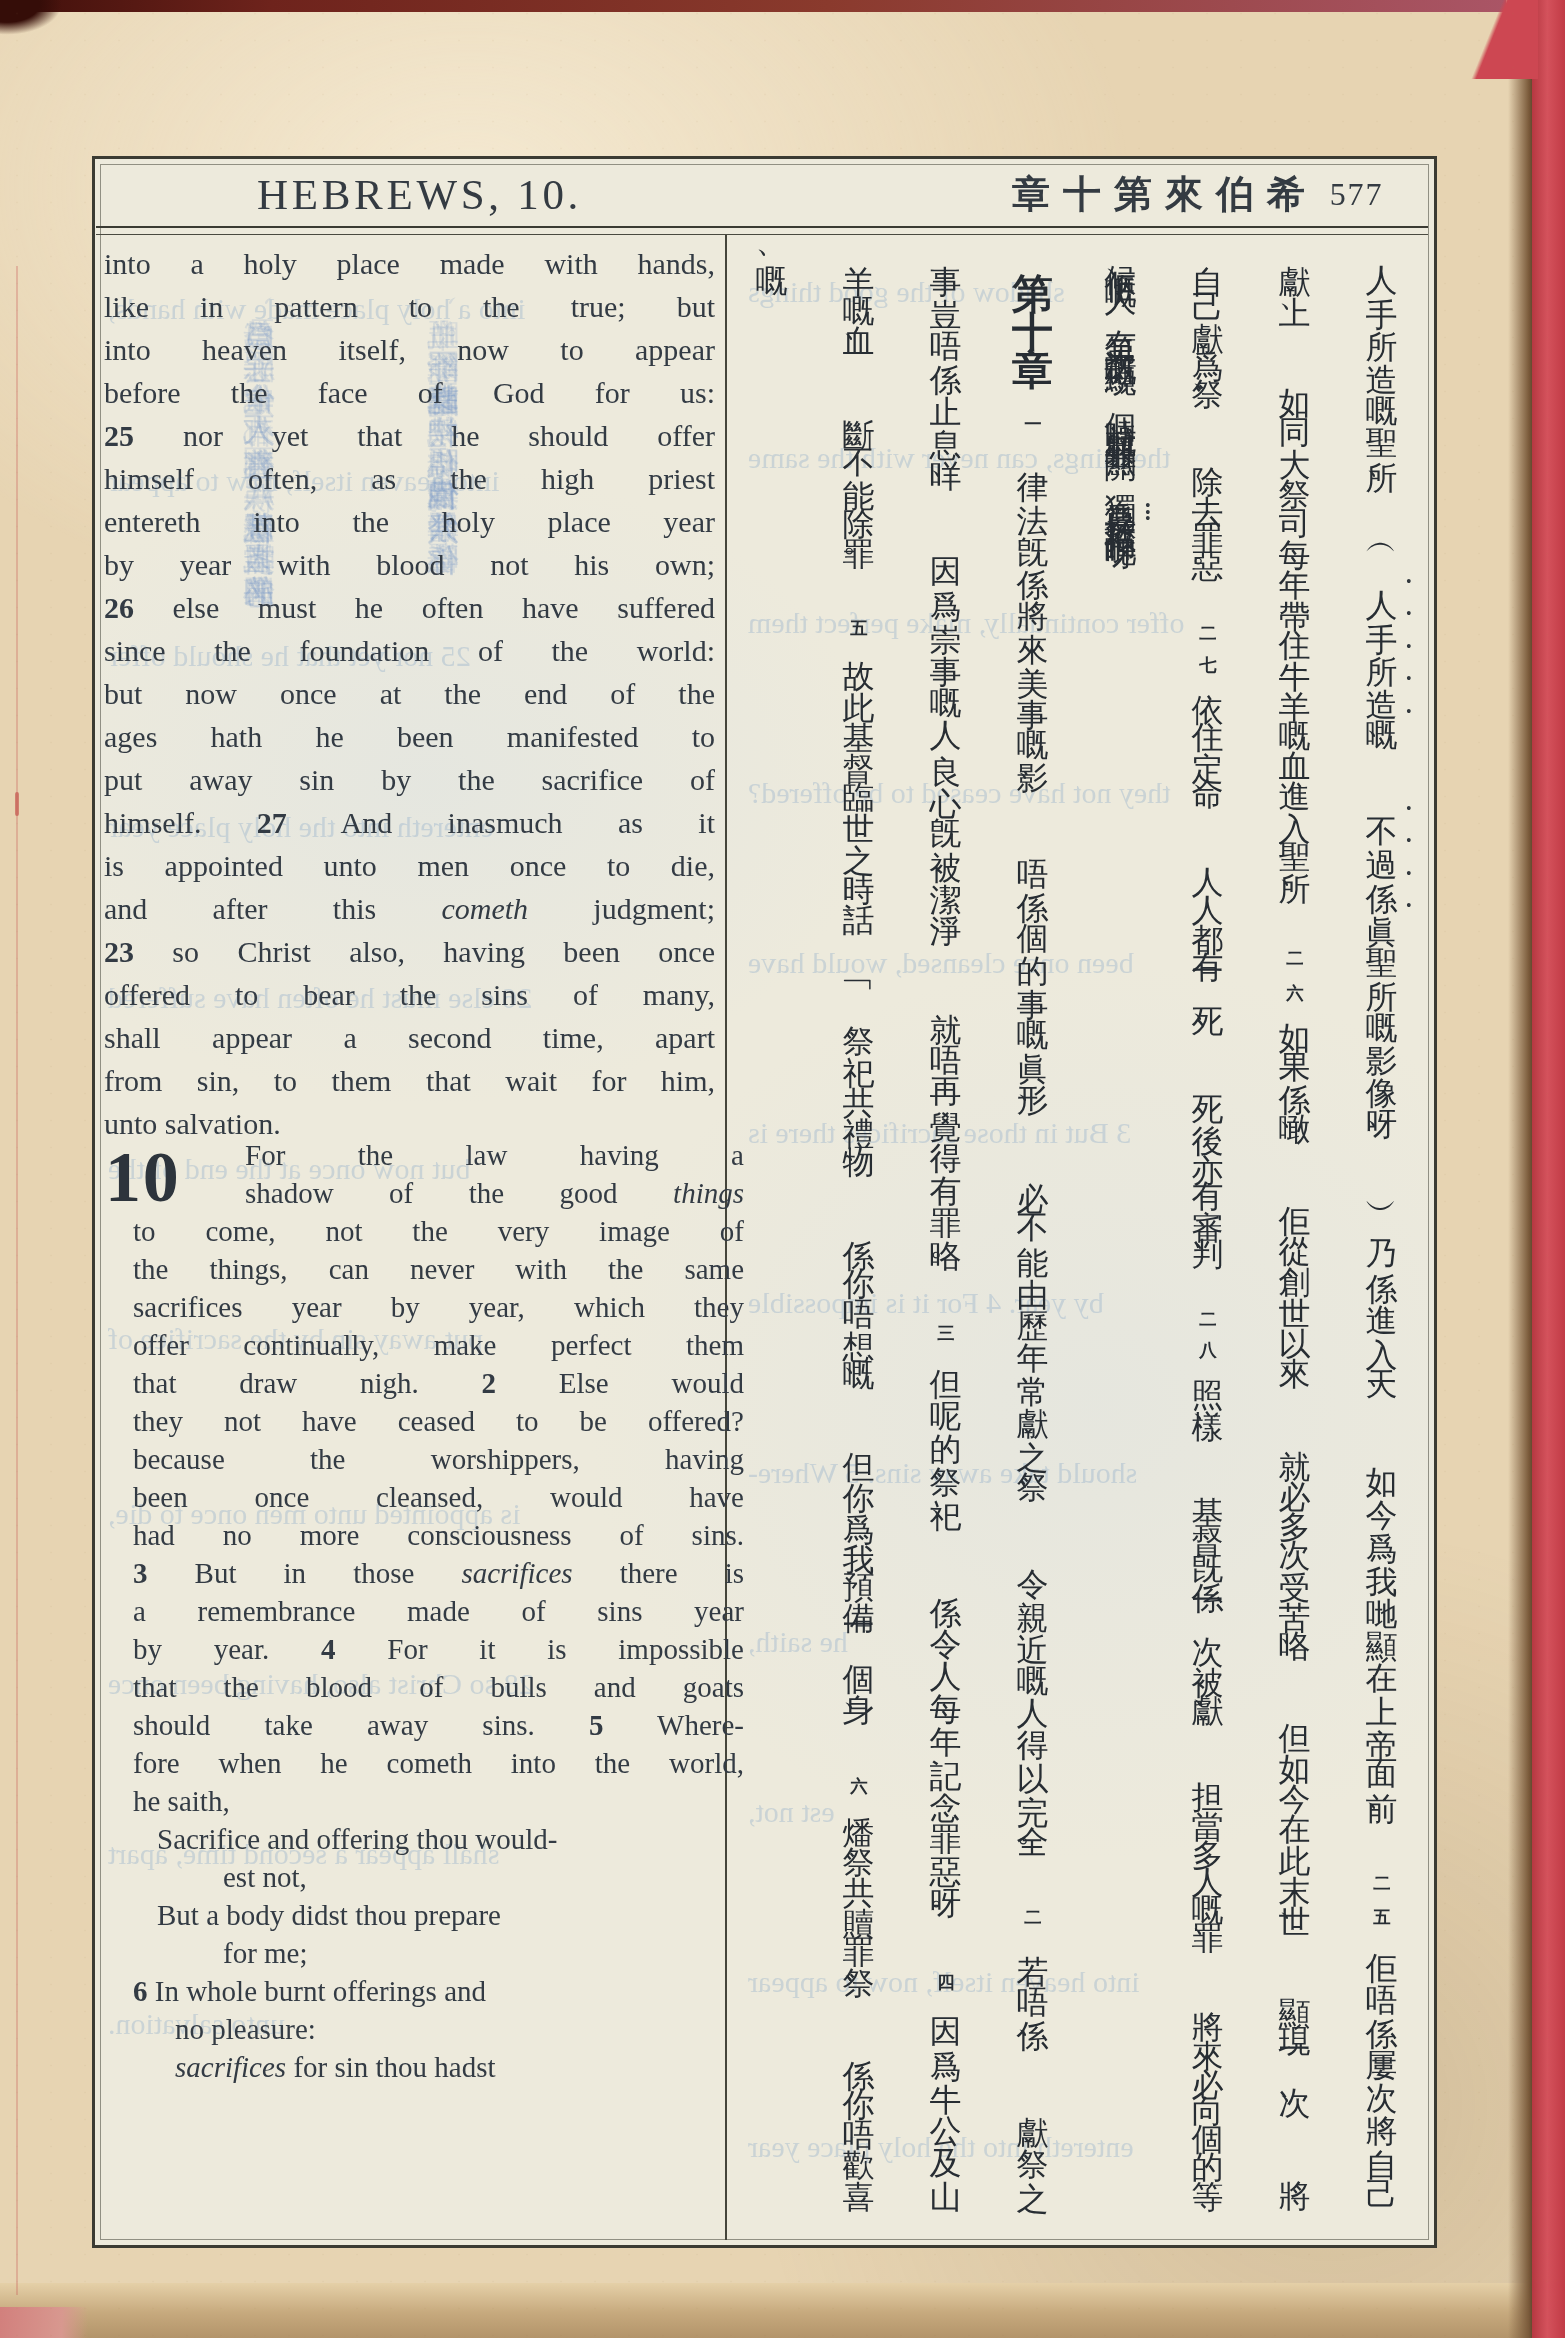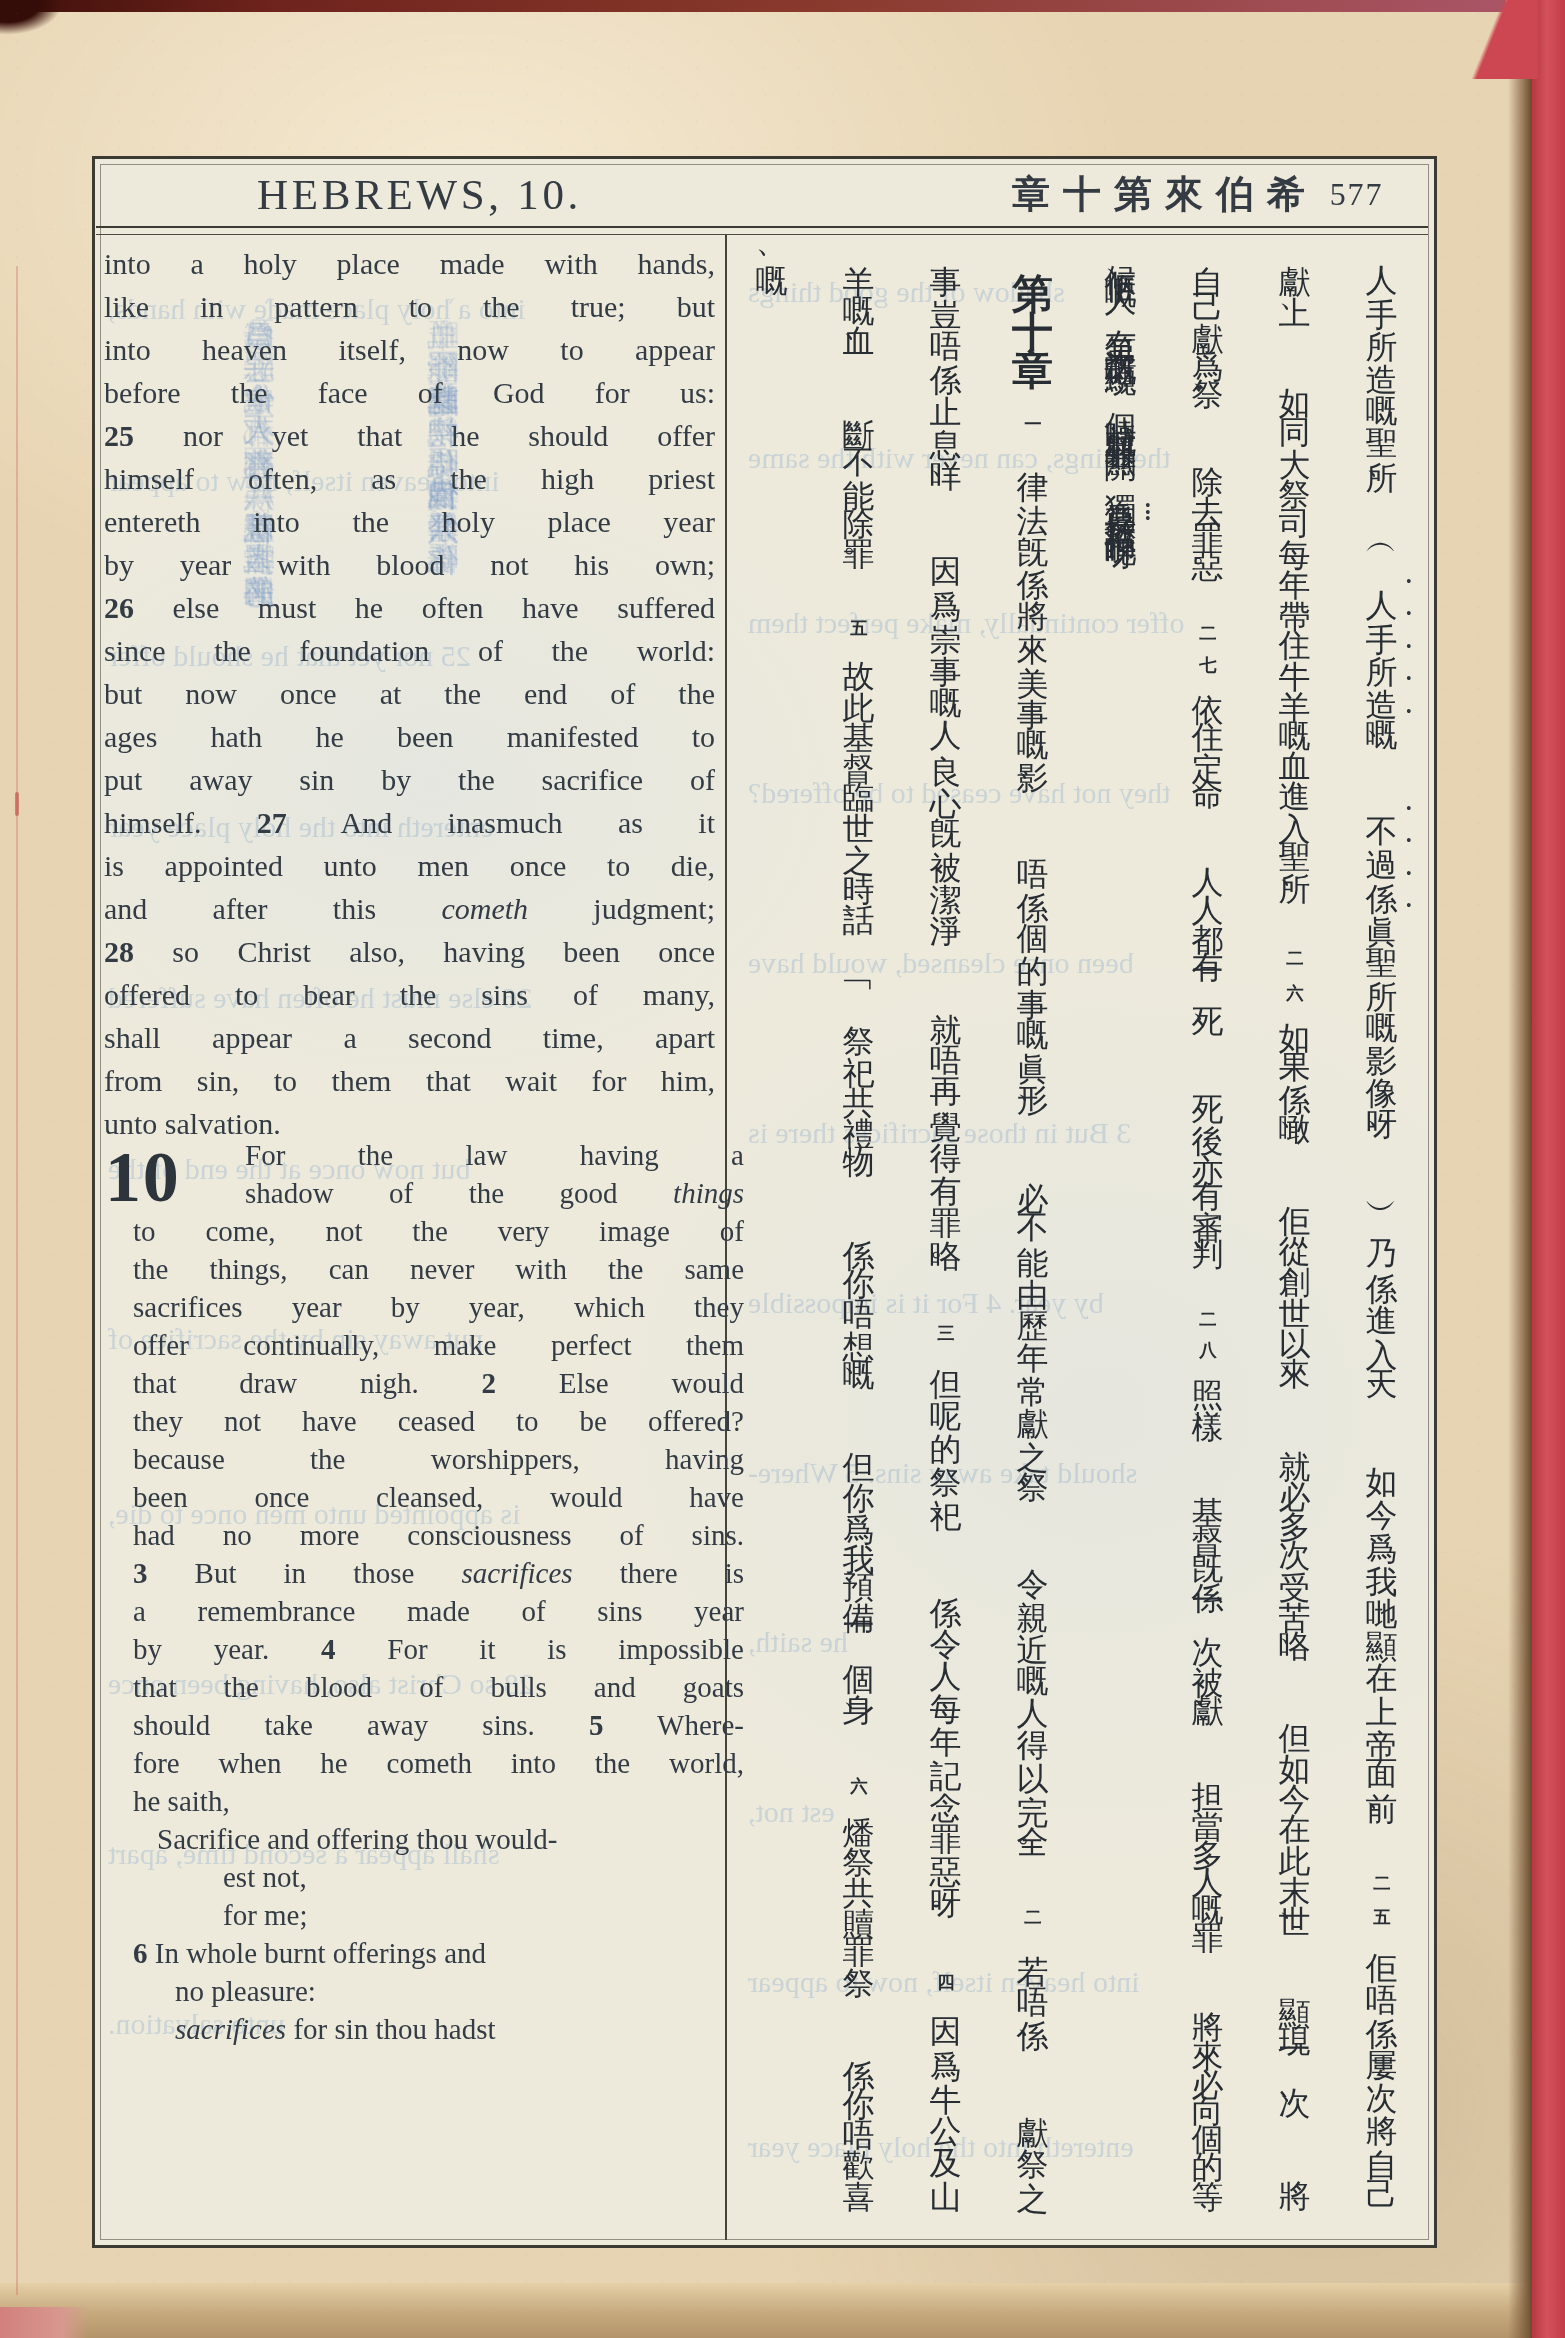--- a/index.html
+++ b/index.html
@@ -131,21 +131,21 @@
     <div class="el j">entereth into the holy place year</div>
     <div class="el j">by year with blood not his own;</div>
     <div class="el j"><b>26</b> else must he often have suffered</div>
     <div class="el j">since the foundation of the world:</div>
     <div class="el j">but now once at the end of the</div>
     <div class="el j">ages hath he been manifested to</div>
     <div class="el j">put away sin by the sacrifice of</div>
     <div class="el j">himself. <b>27</b> And inasmuch as it</div>
     <div class="el j">is appointed unto men once to die,</div>
     <div class="el j">and after this <i>cometh</i> judgment;</div>
-    <div class="el j"><b>28</b> so Christ also, having been once</div>
+    <div class="el j"><b>23</b> so Christ also, having been once</div>
     <div class="el j">offered to bear the sins of many,</div>
     <div class="el j">shall appear a second time, apart</div>
     <div class="el j">from sin, to them that wait for him,</div>
     <div class="el l">unto salvation.</div>
   </div>
 <div class="dropcap">10</div>
 <div id="eng-b2" class="eblock">
     <div class="el j dj">For the law having a</div>
     <div class="el j dj">shadow of the good <i>things</i></div>
     <div class="el j">to come, not the very image of</div>
@@ -159,20 +159,21 @@
     <div class="el j">had no more consciousness of sins.</div>
     <div class="el j"><b>3</b> But in those <i>sacrifices</i> there is</div>
     <div class="el j">a remembrance made of sins year</div>
     <div class="el j">by year. <b>4</b> For it is impossible</div>
     <div class="el j">that the blood of bulls and goats</div>
     <div class="el j">should take away sins. <b>5</b> Where-</div>
     <div class="el j">fore when he cometh into the world,</div>
     <div class="el l">he saith,</div>
     <div class="el p1">Sacrifice and offering thou would-</div>
     <div class="el p2">est not,</div>
+    <div class="el p1">But a body didst thou prepare</div>
     <div class="el p2">for me;</div>
     <div class="el l"><b>6</b> In whole burnt offerings and</div>
     <div class="el p3">no pleasure:</div>
     <div class="el p3"><i>sacrifices</i> for sin thou hadst</div>
   </div>
 
 <div id="chi">
     <div class="ccol" style="left: 1357px;"><span>人手所造嘅聖所、︵</span><span class="emph">人手所造嘅、不過係眞</span><span>聖所嘅影像呀、︶乃係進入天、如今爲我哋顯在上帝面前、</span><span class="vnum">二五</span><span>佢唔係屢次將自己</span></div>
     <div class="ccol" style="left: 1270px;"><span>獻上、如同大祭司每年帶住牛羊嘅血進入聖所、</span><span class="vnum">二六</span><span>如果係噉、佢從創世以來、就必多次受苦咯、但如今在此末世、顯現一次、將</span></div>
     <div class="ccol" style="left: 1183px;"><span>自己獻爲祭、除去罪惡。</span><span class="vnum">二七</span><span>依住定命、人人都有一死、死後亦有審判、</span><span class="vnum">二八</span><span>照樣、基督旣係一次被獻、担當多人嘅罪、將來必向個的等</span></div>

